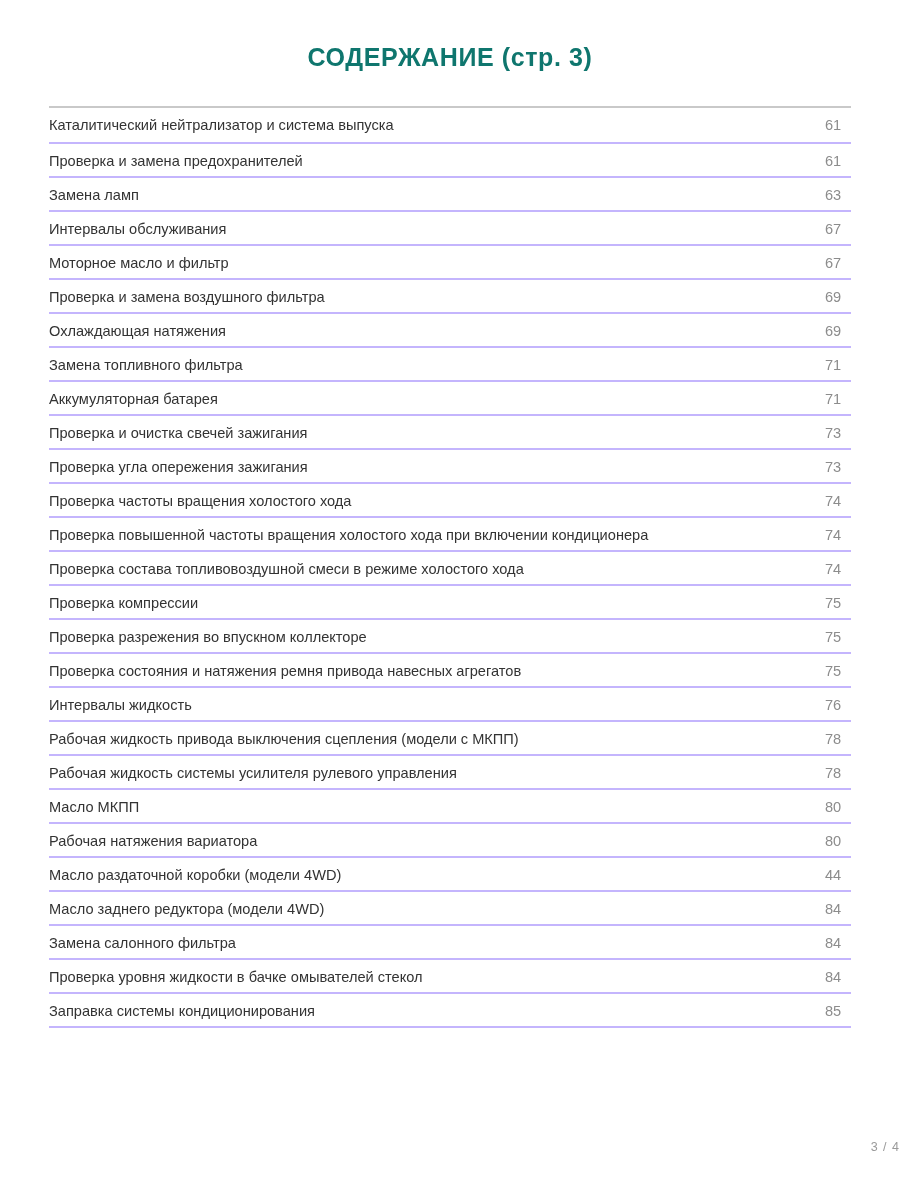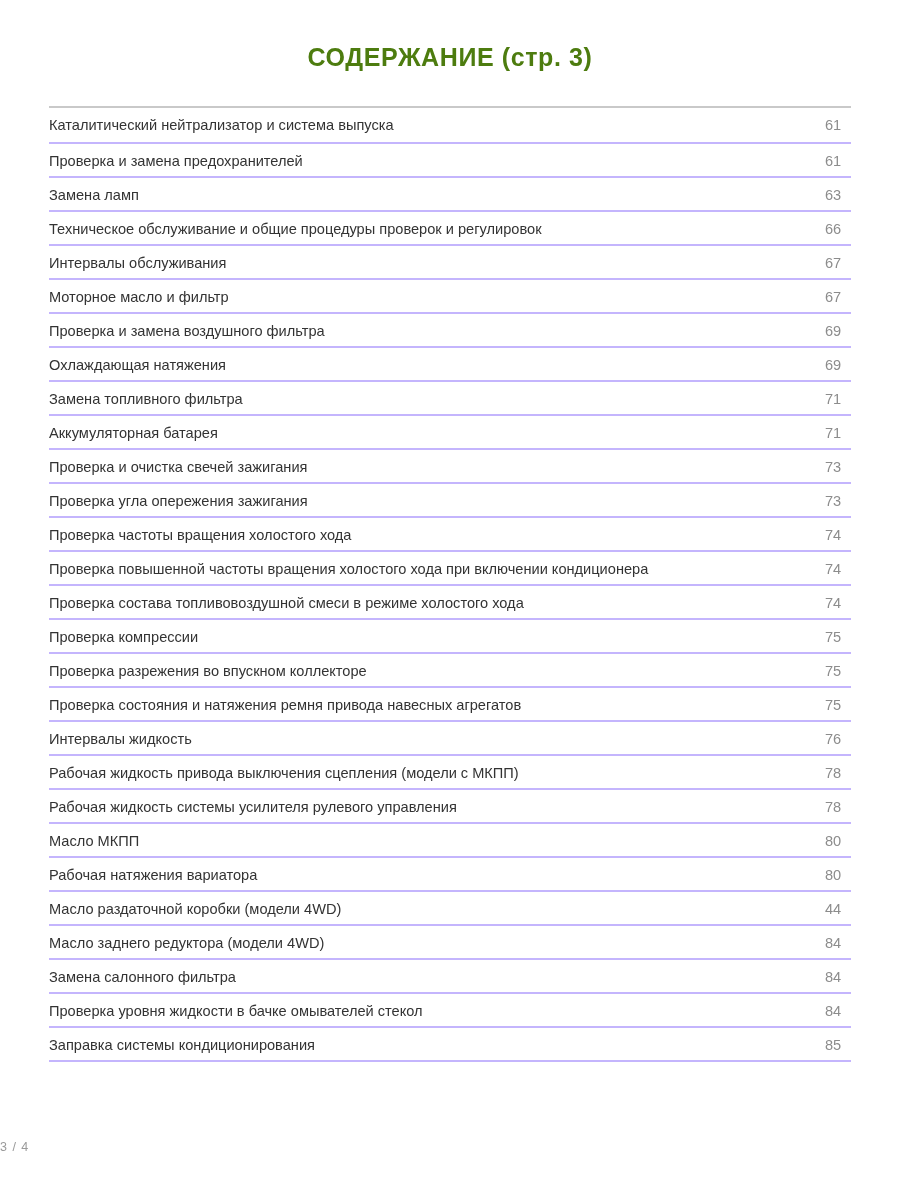--- a/index.html
+++ b/index.html
@@ -23,21 +23,21 @@
     padding: 0 49px;
     display: flex;
     flex-direction: column;
     position: relative;
   }
   .toc-title {
     text-align: center;
     font-size: 25px;
     font-weight: bold;
     letter-spacing: 0.6px;
-    color: #4d7c0f;
+    color: #0f766e;
     margin: 0;
     padding-top: 42px;
     padding-bottom: 0;
     line-height: 1.2;
   }
   .title-rule {
     margin-top: 34px;
     border-top: 2px solid #c9c9c9;
     width: 100%;
     height: 0;
@@ -78,21 +78,21 @@
     line-height: 34px;
     flex: 0 0 auto;
     text-align: left;
     min-width: 26px;
   }
   .footer {
     position: absolute;
     left: 0;
     right: 0;
     bottom: 46px;
-    text-align: left;
+    text-align: right;
     font-size: 12.5px;
     color: #9a9a9a;
     letter-spacing: 1px;
   }
 </style>
 </head>
 <body>
 
 <div class="page">
 
@@ -107,24 +107,20 @@
       </li>
       <li class="toc-row">
         <span class="toc-label">Проверка и замена предохранителей</span>
         <span class="toc-page">61</span>
       </li>
       <li class="toc-row">
         <span class="toc-label">Замена ламп</span>
         <span class="toc-page">63</span>
       </li>
       <li class="toc-row">
-        <span class="toc-label">Техническое обслуживание и общие процедуры проверок и регулировок</span>
-        <span class="toc-page">66</span>
-      </li>
-      <li class="toc-row">
         <span class="toc-label">Интервалы обслуживания</span>
         <span class="toc-page">67</span>
       </li>
       <li class="toc-row">
         <span class="toc-label">Моторное масло и фильтр</span>
         <span class="toc-page">67</span>
       </li>
       <li class="toc-row">
         <span class="toc-label">Проверка и замена воздушного фильтра</span>
         <span class="toc-page">69</span>

